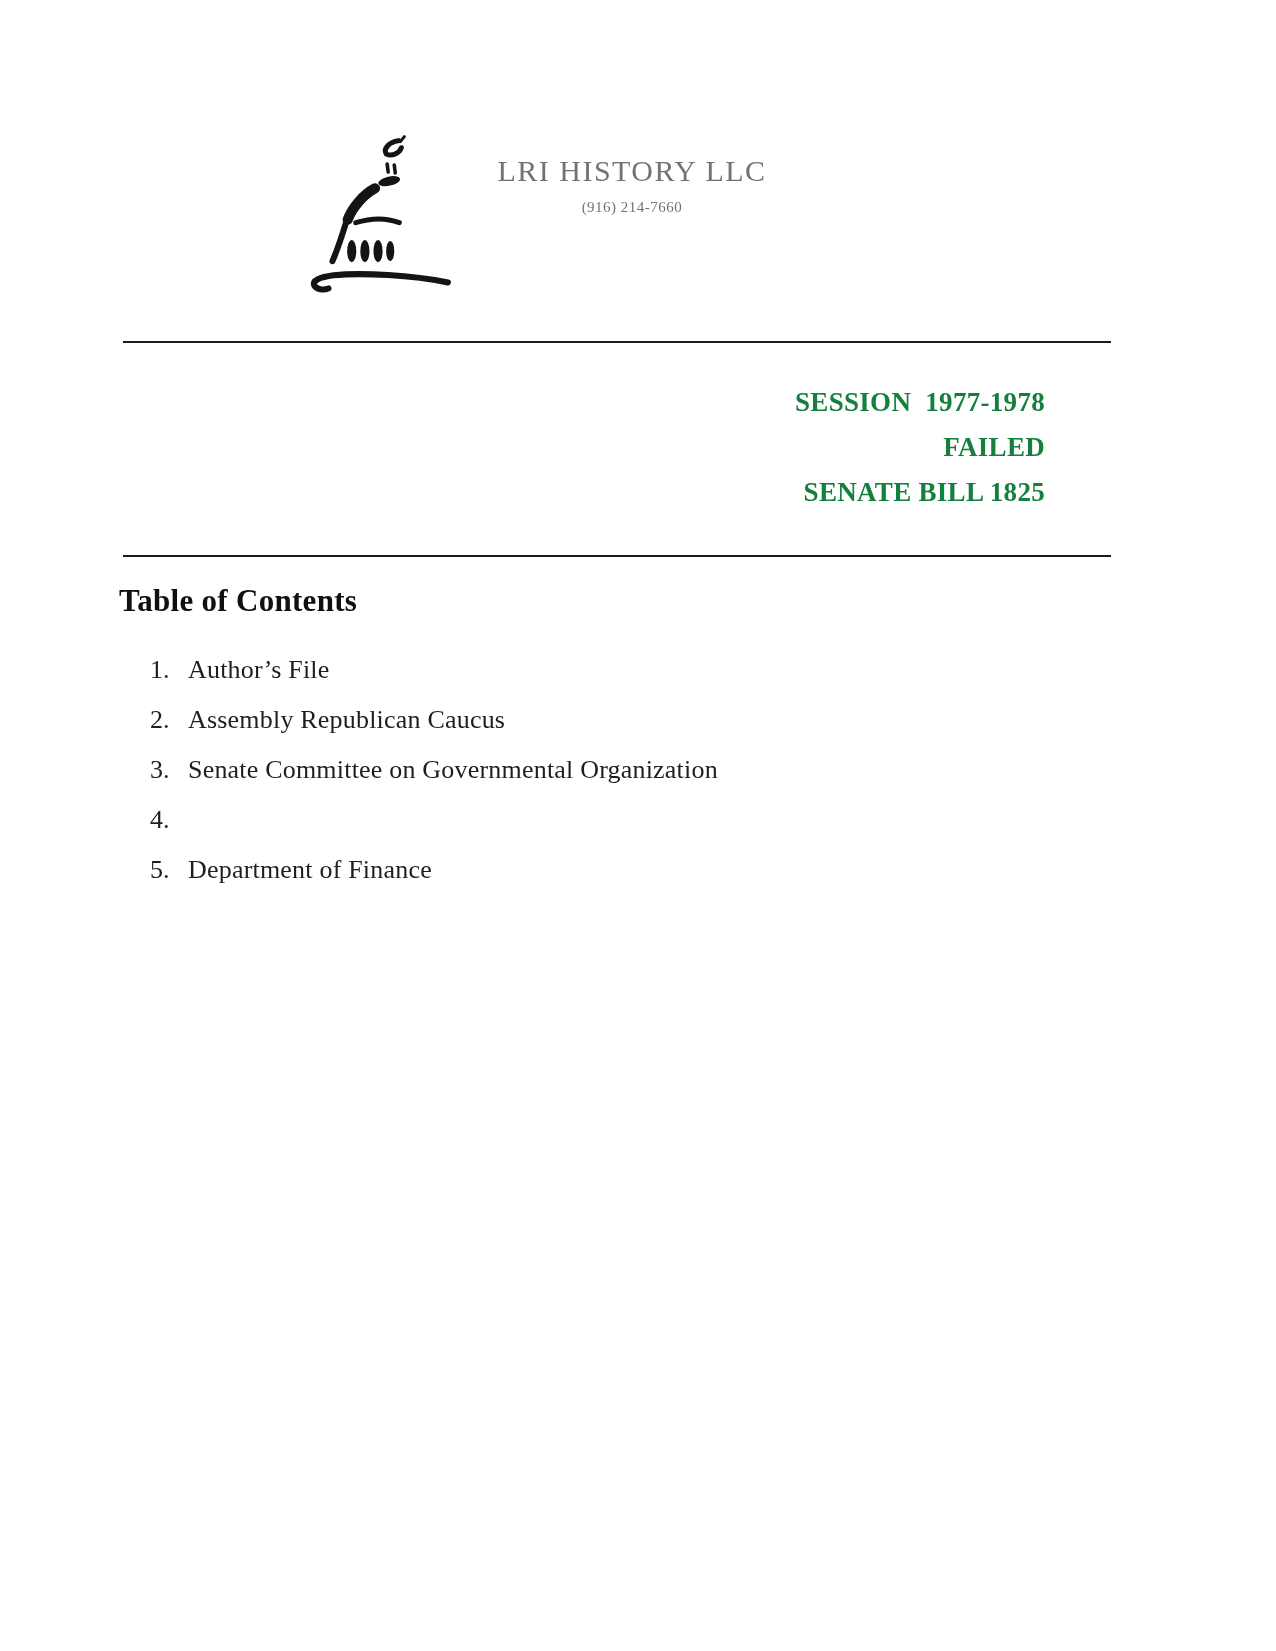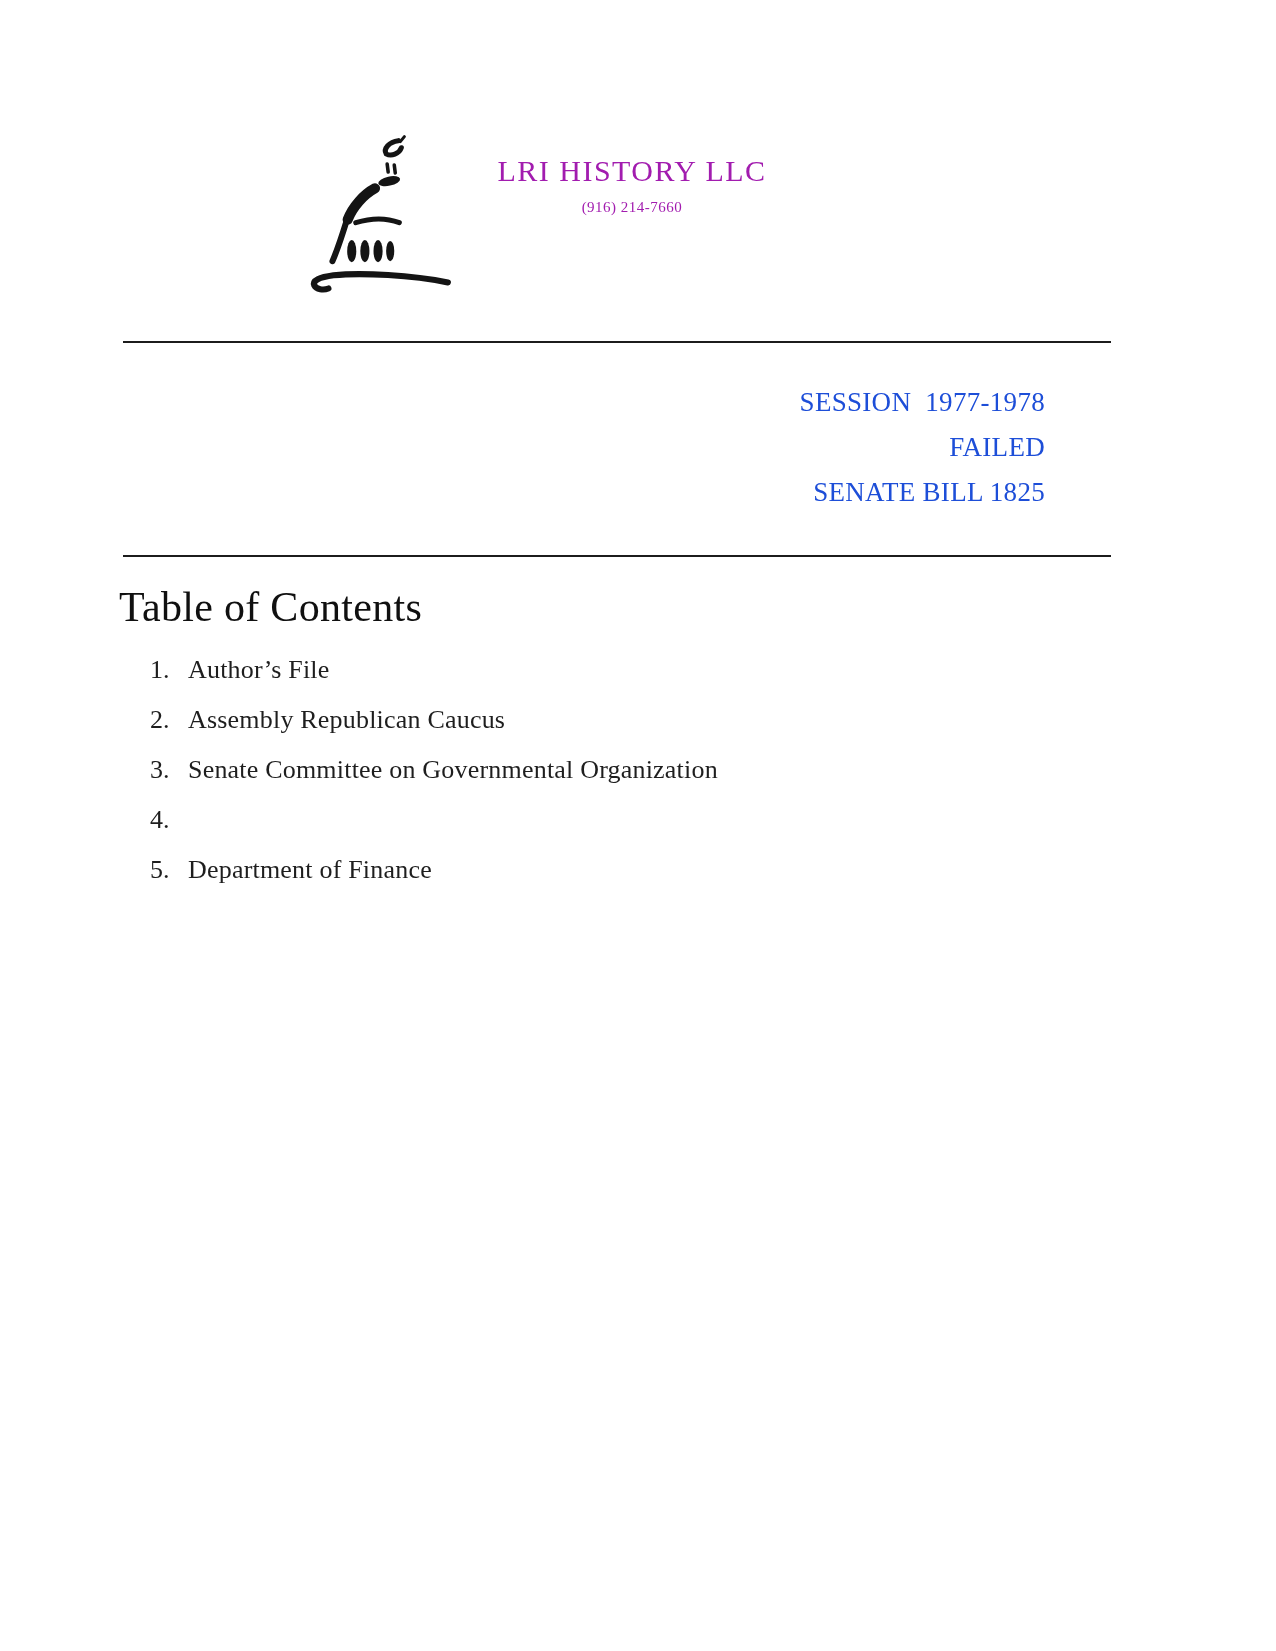--- a/index.html
+++ b/index.html
@@ -22,21 +22,21 @@
     height: 178px;
   }
 
   
   .company-block {
     position: absolute;
     left: 420px;
     top: 150px;
     width: 424px;
     text-align: center;
-    color: #a21caf;
+    color: #737373;
   }
   .company-name {
     font-size: 30px;
     letter-spacing: 1.5px;
     line-height: 42px;
     font-weight: 400;
   }
   .company-email {
     font-size: 16px;
     letter-spacing: 1.2px;
@@ -64,37 +64,37 @@
   .rule-1 { top: 341px; }
   .rule-2 { top: 555px; }
 
   
   .session-block {
     position: absolute;
     left: 645px;
     top: 380px;
     width: 400px;
     text-align: right;
-    color: #1d4ed8;
-    font-weight: normal;
+    color: #15803d;
+    font-weight: bold;
     font-size: 27px;
   }
   .session-line {
     line-height: 45px;
     white-space: pre;
     letter-spacing: 0.3px;
   }
 
   
   .toc-heading {
     position: absolute;
     left: 119px;
     top: 583px;
-    font-size: 42px;
-    font-weight: normal;
+    font-size: 31px;
+    font-weight: bold;
     color: #101010;
     letter-spacing: 0.3px;
   }
   .toc-list {
     position: absolute;
     left: 150px;
     top: 645px;
     width: 900px;
   }
   .toc-item {

